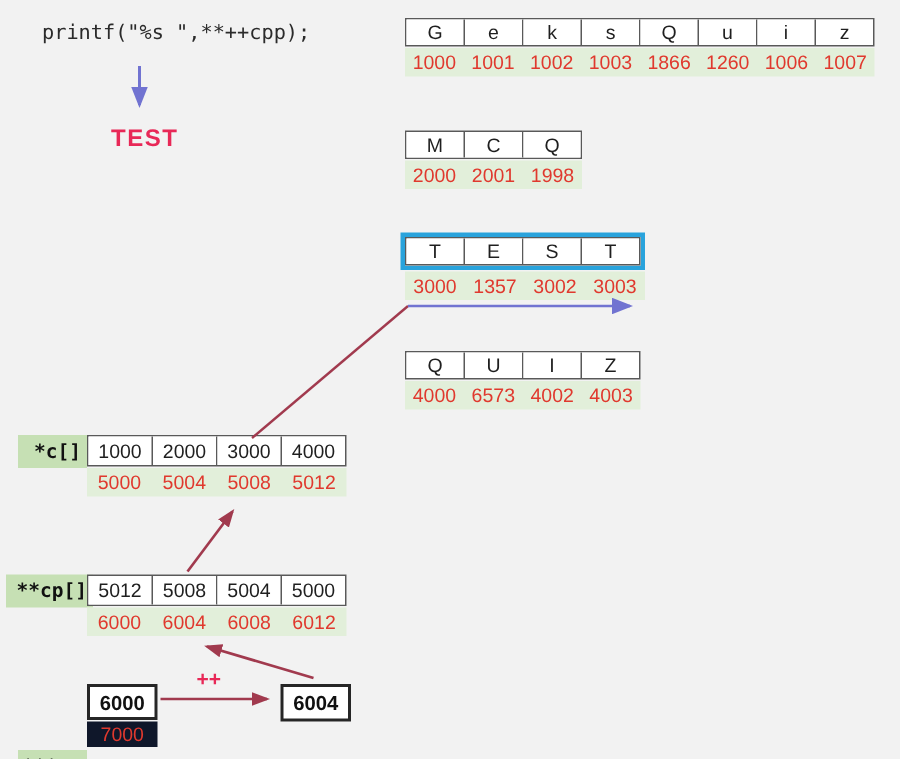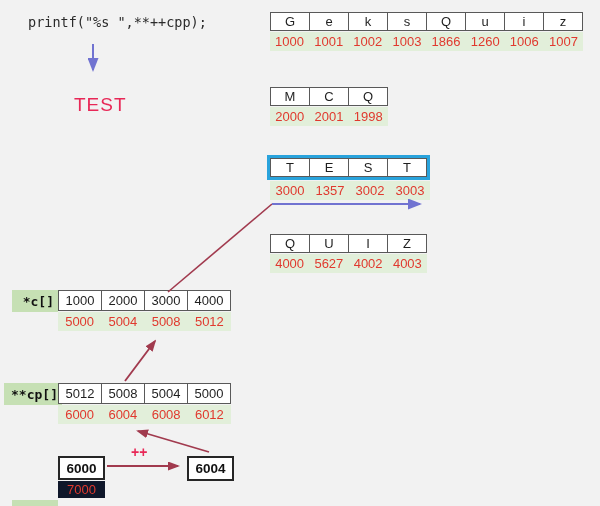--- a/index.html
+++ b/index.html
@@ -1,22 +1,22 @@
 <!DOCTYPE html>
 <html><head>
 <meta charset="utf-8">
 <style>
   html,body{margin:0;padding:0;}
   body{background:#f2f2f2;font-family:"Liberation Sans",sans-serif;}
   #canvas{position:relative;width:600px;height:506px;background:#f2f2f2;overflow:hidden;}
 
   .code{position:absolute;left:28px;top:14px;font-family:"DejaVu Sans Mono",monospace;
         font-size:13.5px;color:#2b2b2b;white-space:pre;}
-  .result{position:absolute;left:74px;top:84px;font-size:19px;font-weight:normal;
-          color:#e82857;letter-spacing:1px;margin-top:10px;}
+  .result{position:absolute;left:74px;top:84px;font-size:16px;font-weight:bold;
+          color:#e82857;letter-spacing:1px;}
 
   .srow{position:absolute;display:inline-flex;flex-direction:column;}
   .cells{display:flex;border:1.5px solid #595959;background:#fff;box-sizing:border-box;}
   .scell{width:38px;height:17px;display:flex;align-items:center;justify-content:center;
          font-size:13px;color:#1f1f1f;border-right:1.5px solid #595959;background:#fff;}
   .scell:last-child{border-right:none;}
   .pcell{width:42px;height:19px;display:flex;align-items:center;justify-content:center;
          font-size:13px;color:#1f1f1f;border-right:1.5px solid #595959;background:#fff;}
   .pcell:last-child{border-right:none;}
   .addrs{display:flex;background:#e2efda;margin-top:1px;padding:2px 0;}
@@ -102,21 +102,21 @@
 
   <div class="srow" style="left:270px;top:234px;">
     <div class="cells">
       <div class="scell">Q</div>
       <div class="scell">U</div>
       <div class="scell">I</div>
       <div class="scell">Z</div>
     </div>
     <div class="addrs">
       <div class="addr">4000</div>
-      <div class="addr">5627</div>
+      <div class="addr">6573</div>
       <div class="addr">4002</div>
       <div class="addr">4003</div>
     </div>
   </div>
 
   <div class="ptr-label" style="left:12px;top:290px;width:46px;">*c[]</div>
   <div class="srow" style="left:58px;top:290px;">
     <div class="cells">
       <div class="pcell">1000</div>
       <div class="pcell">2000</div>

